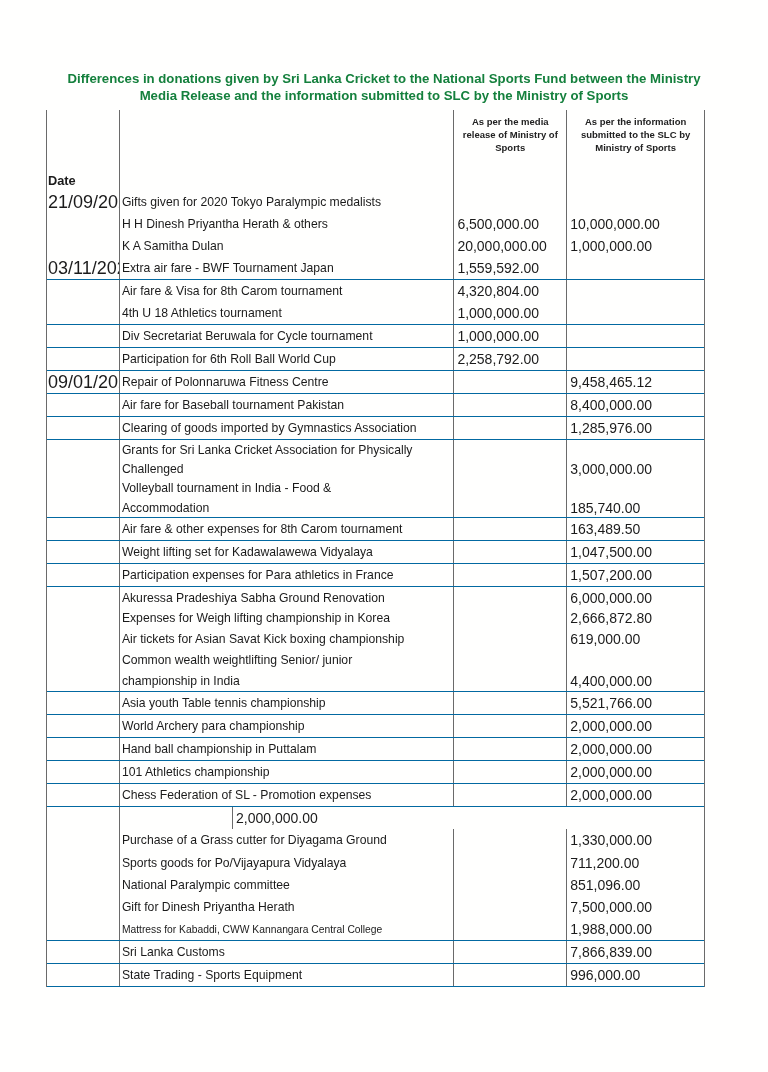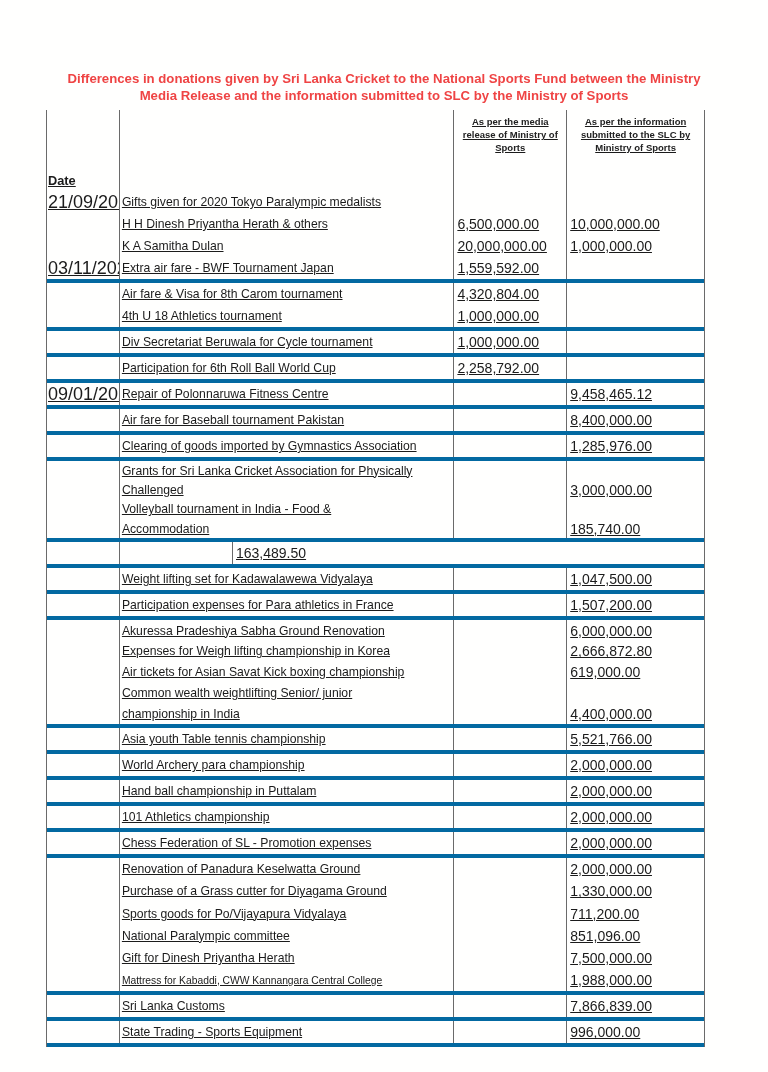--- a/index.html
+++ b/index.html
@@ -1,22 +1,22 @@
 <!DOCTYPE html>
 <html><head>
 <meta charset="utf-8">
 <style>
   html,body{margin:0;padding:0;background:#ffffff;}
   .page{position:relative;width:768px;height:1072px;background:#fffffe;
         font-family:"Liberation Sans",sans-serif;color:#1b1b1b;overflow:hidden;}
   .title{padding-top:71px;text-align:center;font-size:13.2px;font-weight:600;
-         line-height:16.5px;color:#ef4444;}
+         line-height:16.5px;color:#15803d;}
   .tbl{position:absolute;left:46px;top:110px;width:659px;box-sizing:border-box;
        border-left:1px solid #6a6a6a;border-right:1px solid #6a6a6a;}
-  .group{border-bottom:4px solid #0369a1;text-decoration:underline;}
+  .group{border-bottom:1px solid #0369a1;}
   .line{display:flex;height:22px;}
   .lh{height:59px;}
   .l19{height:19.3px;}
   .l21{height:20.8px;}
   .l22{height:22.2px;}
   .td{box-sizing:border-box;display:flex;align-items:center;overflow:hidden;
       white-space:nowrap;}
   .c-date{width:73px;border-right:1px solid #6a6a6a;padding:0 1px;font-size:18px;}
   .c-desc{width:335px;border-right:1px solid #6a6a6a;padding:0 2px;font-size:12.2px;}
   .c-media{width:113px;border-right:1px solid #6a6a6a;padding:0 3px;font-size:14px;}
@@ -161,20 +161,21 @@
         <div class="td c-date"></div>
         <div class="td c-desc">Accommodation</div>
         <div class="td c-media"></div>
         <div class="td c-slc">185,740.00</div>
       </div>
     </div>
 
     <div class="group">
       <div class="line">
         <div class="td c-date"></div>
+        <div class="td c-desc">Air fare &amp; other expenses for 8th Carom tournament</div>
         <div class="td c-media"></div>
         <div class="td c-slc">163,489.50</div>
       </div>
     </div>
 
     <div class="group">
       <div class="line">
         <div class="td c-date"></div>
         <div class="td c-desc">Weight lifting set for Kadawalawewa Vidyalaya</div>
         <div class="td c-media"></div>
@@ -265,21 +266,20 @@
         <div class="td c-date"></div>
         <div class="td c-desc">Chess Federation of SL - Promotion expenses</div>
         <div class="td c-media"></div>
         <div class="td c-slc">2,000,000.00</div>
       </div>
     </div>
 
     <div class="group">
       <div class="line l22">
         <div class="td c-date"></div>
-        <div class="td c-desc">Renovation of Panadura Keselwatta Ground</div>
         <div class="td c-media"></div>
         <div class="td c-slc">2,000,000.00</div>
       </div>
       <div class="line l22">
         <div class="td c-date"></div>
         <div class="td c-desc">Purchase of a Grass cutter for Diyagama Ground</div>
         <div class="td c-media"></div>
         <div class="td c-slc">1,330,000.00</div>
       </div>
       <div class="line l22">

